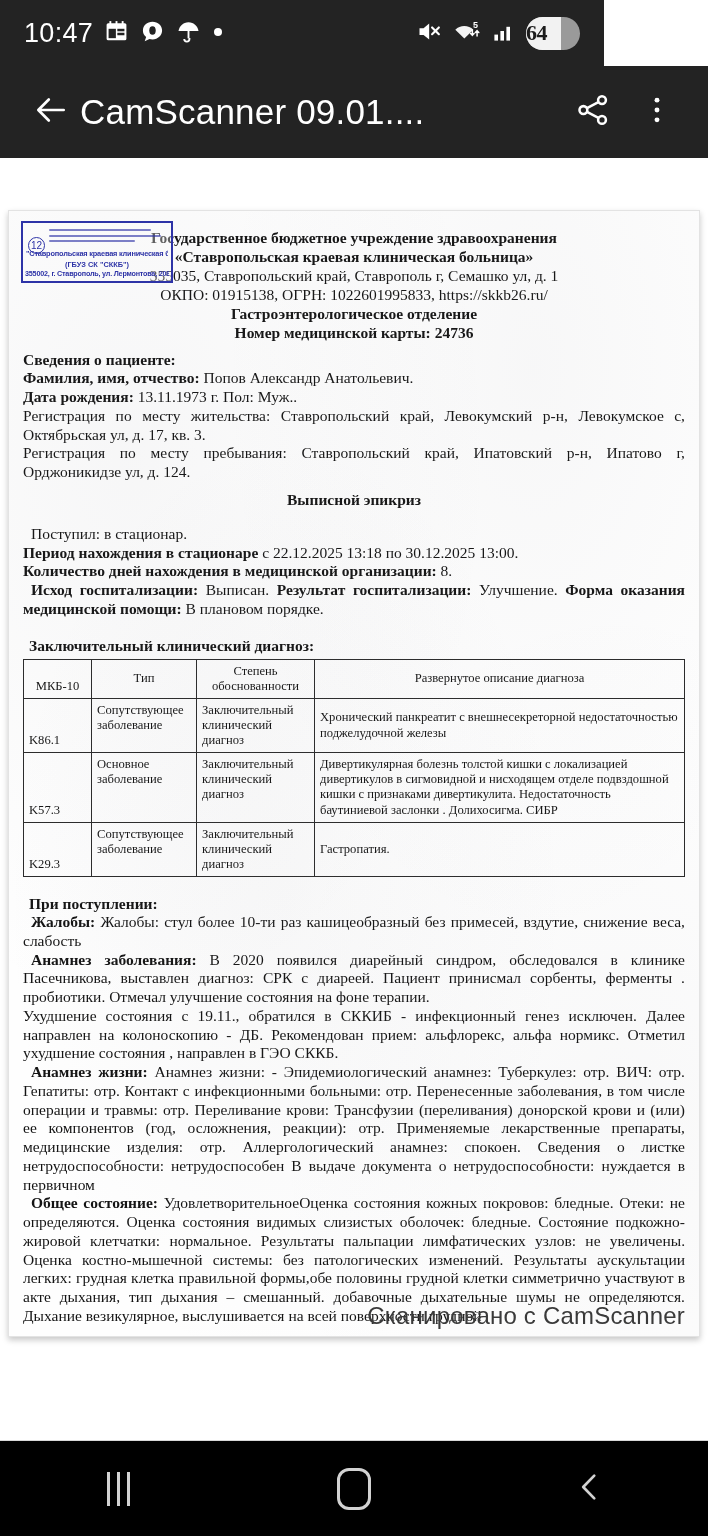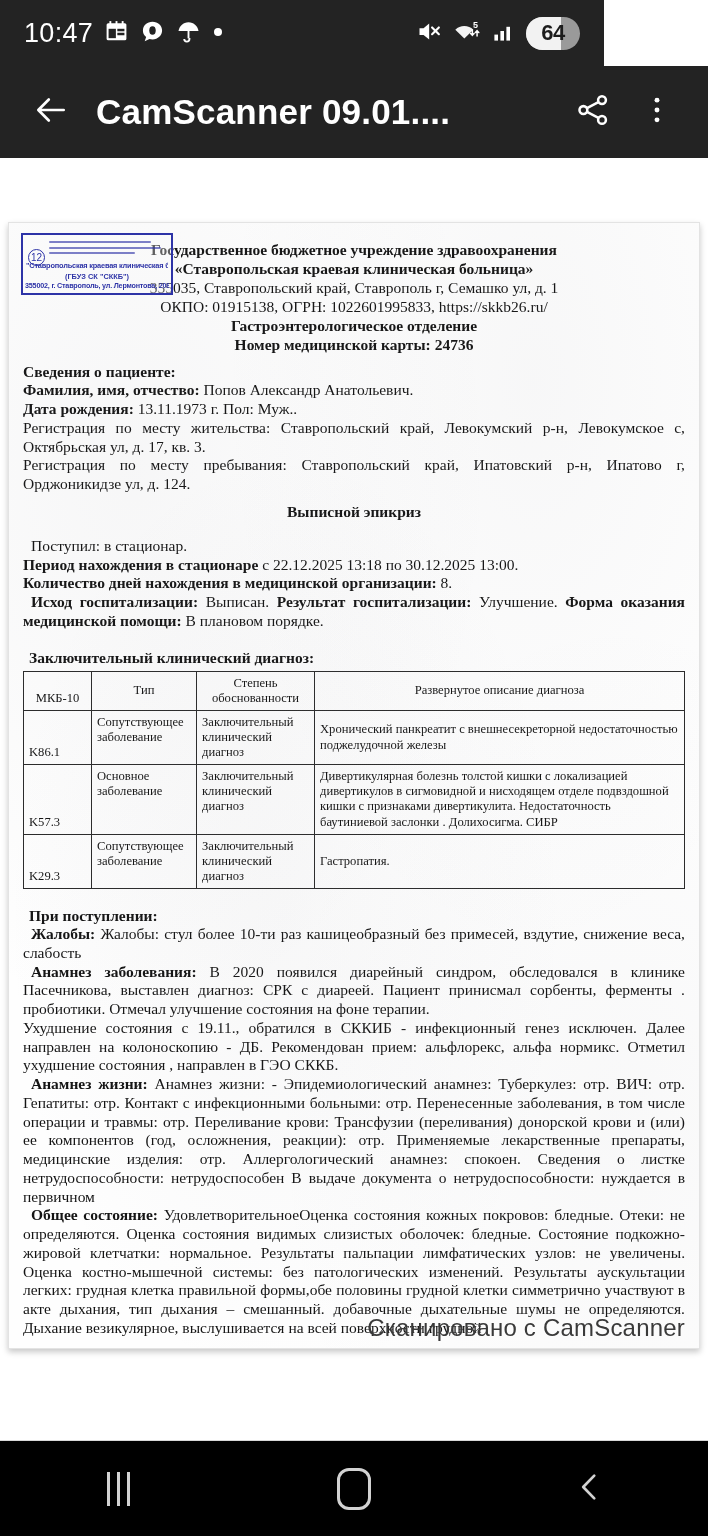--- a/index.html
+++ b/index.html
@@ -23,21 +23,21 @@
   .status-time{ font-size:27px; font-weight:400; letter-spacing:0.3px; }
   .status-right{ margin-left:auto; display:flex; align-items:center; gap:10px; }
   .sb-ico{ display:block; }
 
   .battery-pill{
     position:relative;
     width:54px; height:33px;
     border-radius:17px;
     background:#9a9a9a;
     overflow:hidden;
-    display:flex; align-items:center; justify-content:center;
+    display:flex; align-items:center; justify-content:flex-start;font-family:Liberation Serif, serif;
   }
   .battery-fill{
     position:absolute; left:0; top:0; bottom:0;
     width:64%;
     background:#f2f2f2;
   }
   .battery-num{
     position:relative;
     font-size:22px; font-weight:700;
     color:#1c1c1c;
@@ -53,42 +53,42 @@
     color:#fff;
   }
   .appbar-btn{
     width:58px; height:58px;
     display:flex; align-items:center; justify-content:center;
     flex:0 0 auto;
     cursor:pointer;
   }
   .app-title{
     font-size:35px;
-    font-weight:700;
+    font-weight:400;
     letter-spacing:0.2px;
-    margin-left:16px;
+    margin-left:0;
     white-space:nowrap;
     overflow:hidden;
     flex:1 1 auto;
   }
   .appbar-right{ display:flex; align-items:center; gap:6px; }
 
   
   .viewer{
     position:relative;
     width:708px;
     height:1378px;
     background:#ffffff;
     padding-top:52px;
   }
 
   .page{
     position:relative;
     width:692px;
-    margin:12px auto;
+    margin:0 auto;
     min-height:1082px;
     background:#fefefe;
     border:1px solid #e3e3e3;
     box-shadow:0 3px 6px rgba(0,0,0,0.22);
     padding:18px 14px 10px 14px;
     font-family:"Liberation Serif", serif;
     color:#141414;
   }
 
   

